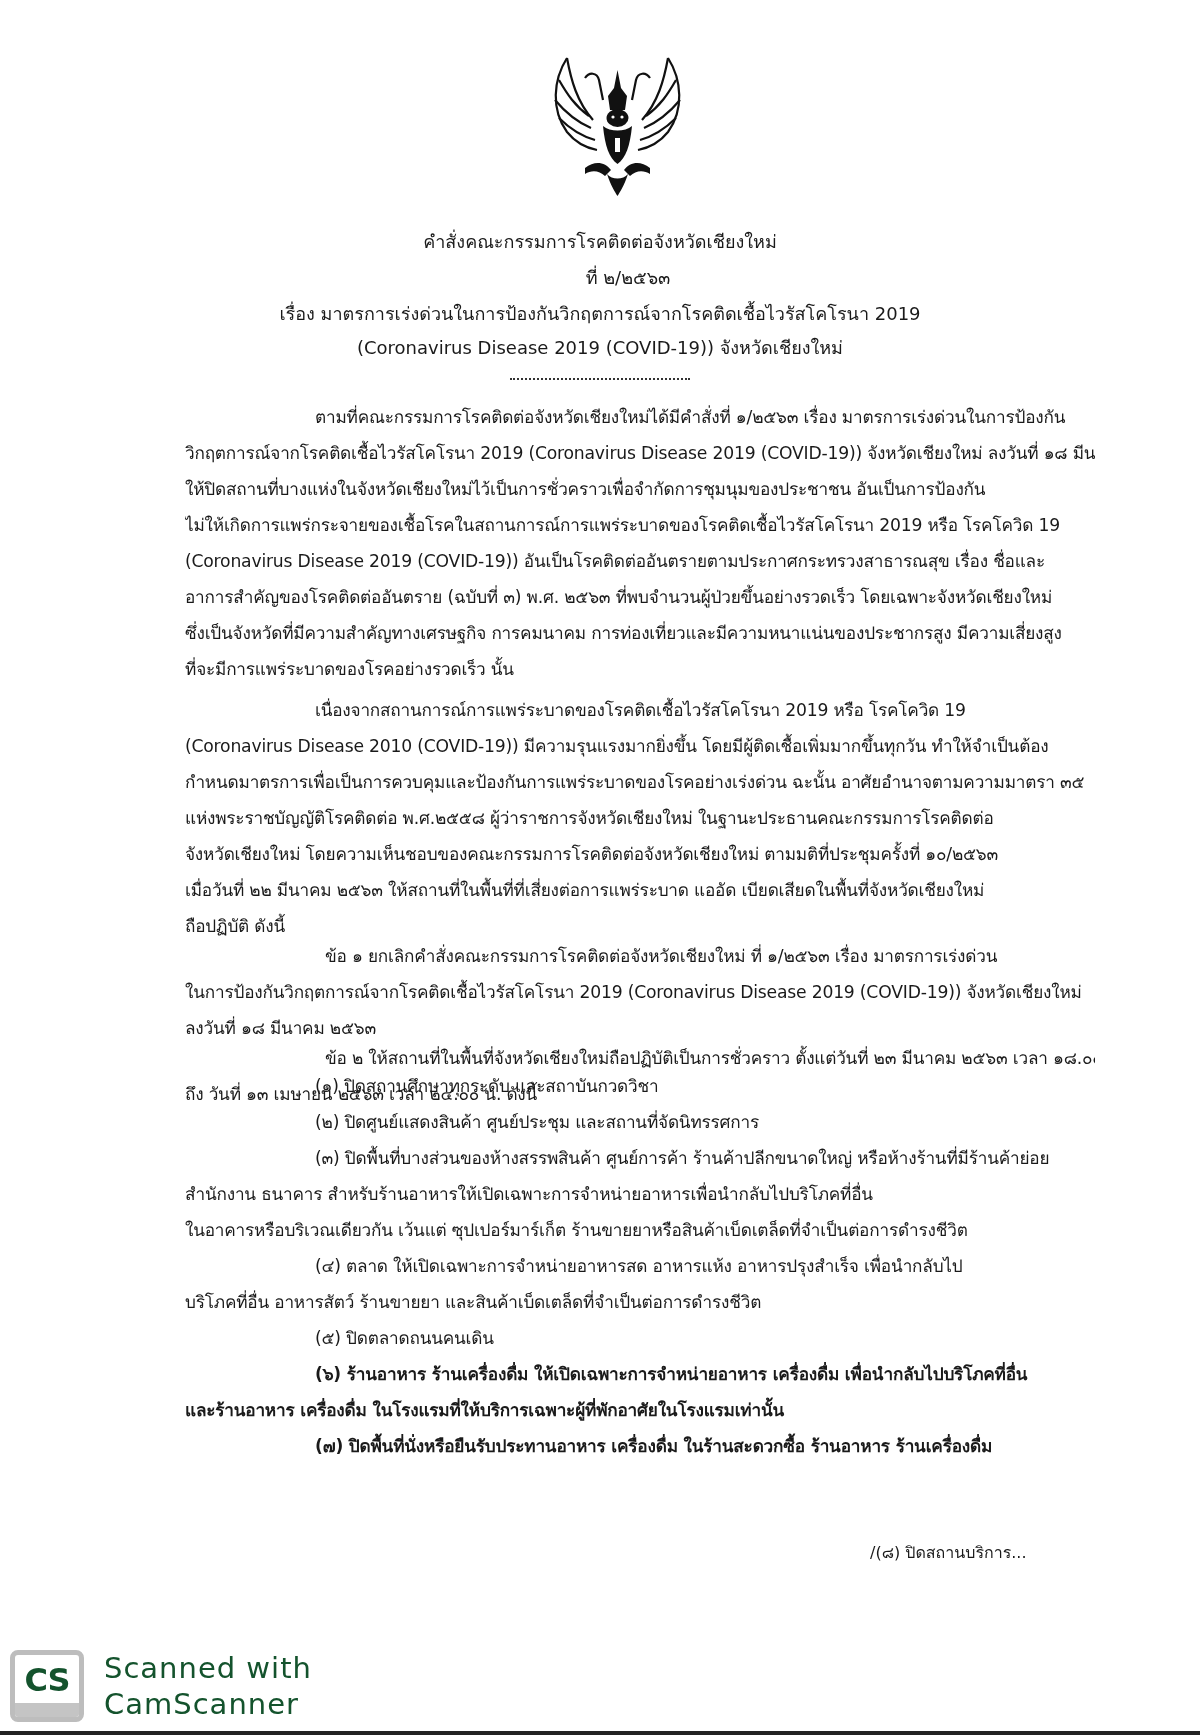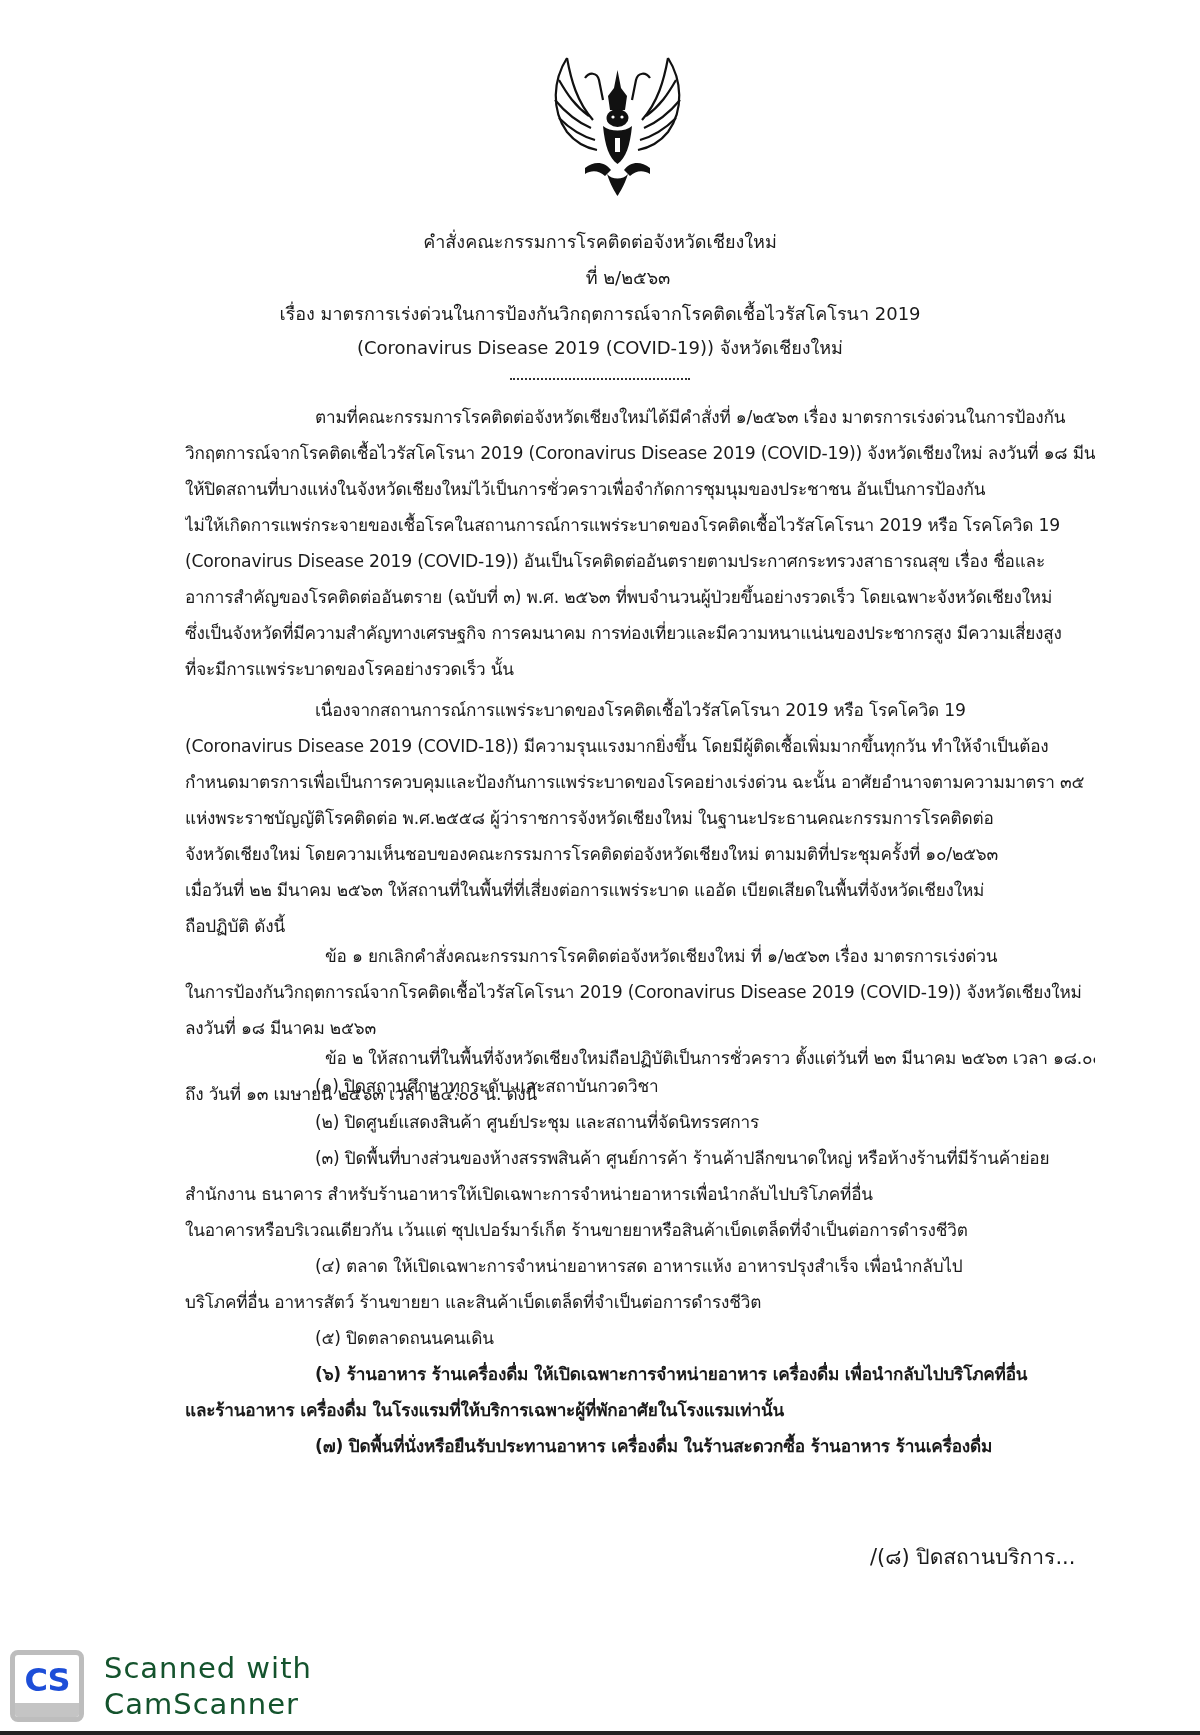--- a/index.html
+++ b/index.html
@@ -64,42 +64,42 @@
       height: 36px;
     }
     .indent1 { padding-left: 130px; margin-top: 6px; }
     .indent2 { padding-left: 140px; }
     .indent-item { padding-left: 130px; }
     .bold { font-weight: bold; }
     .footer-next {
       position: absolute;
       top: 1540px;
       left: 870px;
-      font-size: 21px;
+      font-size: 16px;
     }
     .cam-badge {
       position: absolute;
       left: 10px;
       top: 1650px;
       width: 74px;
       height: 72px;
       border: 5px solid #bdbdbd;
       border-radius: 8px;
       box-sizing: border-box;
       background: #ffffff;
       overflow: hidden;
     }
     .cam-badge .cs {
       position: absolute;
       left: 0; right: 0; top: 6px;
       text-align: center;
       font-family: "DejaVu Sans", sans-serif;
       font-weight: bold;
       font-size: 32px;
-      color: #1d4ed8;
+      color: #14532d;
       letter-spacing: -1px;
     }
     .cam-badge .strip {
       position: absolute;
       left: 0; right: 0; bottom: 0;
       height: 14px;
       background: #c4c4c4;
     }
     .cam-text {
       position: absolute;
@@ -174,21 +174,21 @@
     <span class="line">ให้ปิดสถานที่บางแห่งในจังหวัดเชียงใหม่ไว้เป็นการชั่วคราวเพื่อจำกัดการชุมนุมของประชาชน อันเป็นการป้องกัน</span>
     <span class="line">ไม่ให้เกิดการแพร่กระจายของเชื้อโรคในสถานการณ์การแพร่ระบาดของโรคติดเชื้อไวรัสโคโรนา 2019 หรือ โรคโควิด 19</span>
     <span class="line">(Coronavirus Disease 2019 (COVID-19)) อันเป็นโรคติดต่ออันตรายตามประกาศกระทรวงสาธารณสุข เรื่อง ชื่อและ</span>
     <span class="line">อาการสำคัญของโรคติดต่ออันตราย (ฉบับที่ ๓) พ.ศ. ๒๕๖๓ ที่พบจำนวนผู้ป่วยขึ้นอย่างรวดเร็ว โดยเฉพาะจังหวัดเชียงใหม่</span>
     <span class="line">ซึ่งเป็นจังหวัดที่มีความสำคัญทางเศรษฐกิจ การคมนาคม การท่องเที่ยวและมีความหนาแน่นของประชากรสูง มีความเสี่ยงสูง</span>
     <span class="line">ที่จะมีการแพร่ระบาดของโรคอย่างรวดเร็ว นั้น</span>
   </div>
 
   <div class="body-text" style="top:686px;">
     <span class="line indent1">เนื่องจากสถานการณ์การแพร่ระบาดของโรคติดเชื้อไวรัสโคโรนา 2019 หรือ โรคโควิด 19</span>
-    <span class="line">(Coronavirus Disease 2019 (COVID-18)) มีความรุนแรงมากยิ่งขึ้น โดยมีผู้ติดเชื้อเพิ่มมากขึ้นทุกวัน ทำให้จำเป็นต้อง</span>
+    <span class="line">(Coronavirus Disease 2010 (COVID-19)) มีความรุนแรงมากยิ่งขึ้น โดยมีผู้ติดเชื้อเพิ่มมากขึ้นทุกวัน ทำให้จำเป็นต้อง</span>
     <span class="line">กำหนดมาตรการเพื่อเป็นการควบคุมและป้องกันการแพร่ระบาดของโรคอย่างเร่งด่วน ฉะนั้น อาศัยอำนาจตามความมาตรา ๓๕</span>
     <span class="line">แห่งพระราชบัญญัติโรคติดต่อ พ.ศ.๒๕๕๘ ผู้ว่าราชการจังหวัดเชียงใหม่ ในฐานะประธานคณะกรรมการโรคติดต่อ</span>
     <span class="line">จังหวัดเชียงใหม่ โดยความเห็นชอบของคณะกรรมการโรคติดต่อจังหวัดเชียงใหม่ ตามมติที่ประชุมครั้งที่ ๑๐/๒๕๖๓</span>
     <span class="line">เมื่อวันที่ ๒๒ มีนาคม ๒๕๖๓ ให้สถานที่ในพื้นที่ที่เสี่ยงต่อการแพร่ระบาด แออัด เบียดเสียดในพื้นที่จังหวัดเชียงใหม่</span>
     <span class="line">ถือปฏิบัติ ดังนี้</span>
   </div>
 
   <div class="body-text" style="top:938px;">
     <span class="line indent2">ข้อ ๑ ยกเลิกคำสั่งคณะกรรมการโรคติดต่อจังหวัดเชียงใหม่ ที่ ๑/๒๕๖๓ เรื่อง มาตรการเร่งด่วน</span>
     <span class="line">ในการป้องกันวิกฤตการณ์จากโรคติดเชื้อไวรัสโคโรนา 2019 (Coronavirus Disease 2019 (COVID-19)) จังหวัดเชียงใหม่</span>

